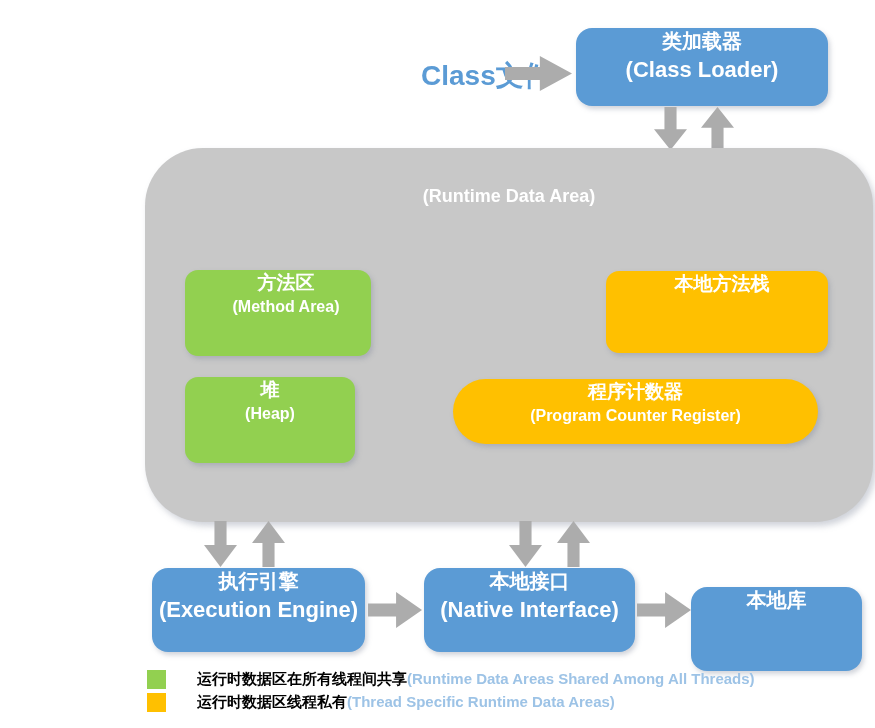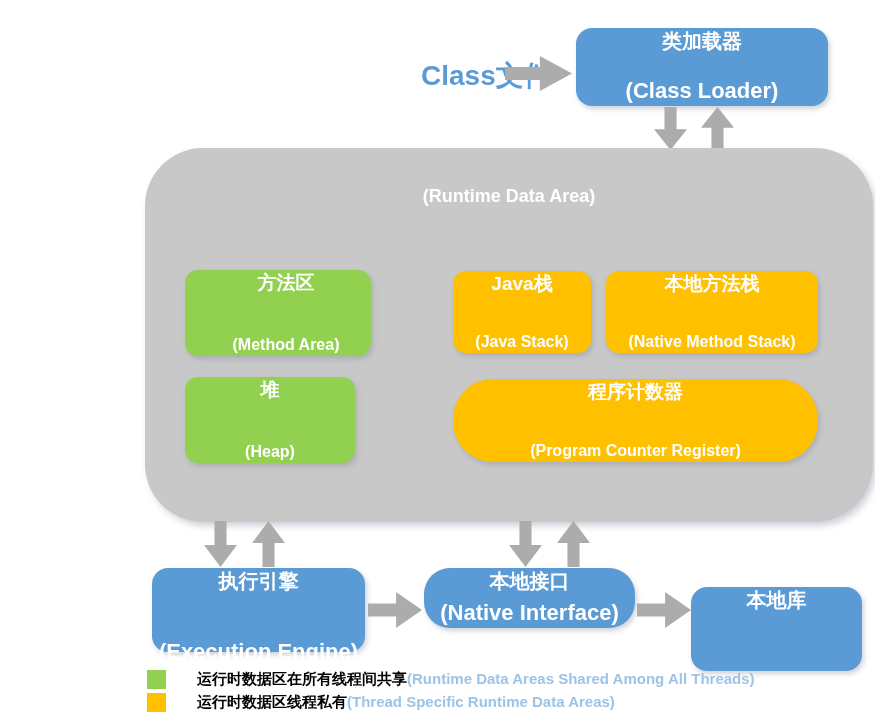--- a/index.html
+++ b/index.html
@@ -12,21 +12,21 @@
     width: 875px;
     height: 728px;
     background: #ffffff;
     overflow: hidden;
   }
   .box {
     position: absolute;
     display: flex;
     flex-direction: column;
     align-items: center;
-    justify-content: space-between;
+    justify-content: flex-start;
     text-align: center;
     color: #ffffff;
     font-weight: bold;
     box-shadow: 2px 3px 5px rgba(120,130,150,0.35);
     line-height: 1.35;
   }
   .box.blue   { background: #5B9BD5; border-radius: 16px; }
   .box.green  { background: #92D050; border-radius: 13px; }
   .box.orange { background: #FFC000; border-radius: 13px; }
   .box .t { font-size: 20px; }
@@ -125,31 +125,26 @@
   <div class="box green inner" style="left:185px; top:270px; width:170px; height:86px;padding-left:16px;">
     <div class="t">方法区</div>
     <div class="s">(Method Area)</div>
   </div>
 
   <div class="box green inner" style="left:185px; top:377px; width:170px; height:86px;">
     <div class="t">堆</div>
     <div class="s">(Heap)</div>
   </div>
 
-  <div class="box orange inner" style="left:453px; top:271px; width:138px; height:82px;">
-    <div class="t">Java栈</div>
-    <div class="s">(Java Stack)</div>
-  </div>
-
-  <div class="box orange inner" style="left:606px; top:271px; width:212px; height:82px;">
+
+  <div class="box orange inner" style="left:606px; top:271px; width:212px; height:82px;padding-left:10px;">
     <div class="t">本地方法栈</div>
-    <div class="s">(Native Method Stack)</div>
-  </div>
-
-  <div class="box orange inner" style="left:453px; top:379px; width:365px; height:83px; border-radius:40px;">
+  </div>
+
+  <div class="box orange inner" style="left:453px; top:379px; width:365px; height:65px; border-radius:40px;">
     <div class="t">程序计数器</div>
     <div class="s">(Program Counter Register)</div>
   </div>
 
   <div class="arrow" style="left:204px; top:521px; width:33px; height:46px;">
     <svg viewBox="0 0 60 100" preserveAspectRatio="none">
         <polygon points="19,0 41,0 41,52 60,52 30,100 0,52 19,52"></polygon>
       </svg>
   </div>
   <div class="arrow" style="left:252px; top:521px; width:33px; height:46px;">
@@ -161,32 +156,32 @@
     <svg viewBox="0 0 60 100" preserveAspectRatio="none">
         <polygon points="19,0 41,0 41,52 60,52 30,100 0,52 19,52"></polygon>
       </svg>
   </div>
   <div class="arrow" style="left:557px; top:521px; width:33px; height:46px;">
     <svg viewBox="0 0 60 100" preserveAspectRatio="none">
         <polygon points="30,0 60,48 41,48 41,100 19,100 19,48 0,48"></polygon>
       </svg>
   </div>
 
-  <div class="box blue" style="left:152px; top:568px; width:213px; height:84px;gap:42px;">
+  <div class="box blue" style="left:152px; top:568px; width:213px; height:84px;">
     <div class="t">执行引擎</div>
     <div class="s">(Execution Engine)</div>
   </div>
 
   <div class="arrow" style="left:368px; top:592px; width:54px; height:36px;">
     <svg viewBox="0 0 100 60" preserveAspectRatio="none">
         <polygon points="0,19 52,19 52,0 100,30 52,60 52,41 0,41"></polygon>
       </svg>
   </div>
 
-  <div class="box blue" style="left:424px; top:568px; width:211px; height:60px;border-radius:26px;">
+  <div class="box blue" style="left:424px; top:568px; width:211px; height:84px;">
     <div class="t">本地接口</div>
     <div class="s">(Native Interface)</div>
   </div>
 
   <div class="arrow" style="left:637px; top:592px; width:54px; height:36px;">
     <svg viewBox="0 0 100 60" preserveAspectRatio="none">
         <polygon points="0,19 52,19 52,0 100,30 52,60 52,41 0,41"></polygon>
       </svg>
   </div>
 

